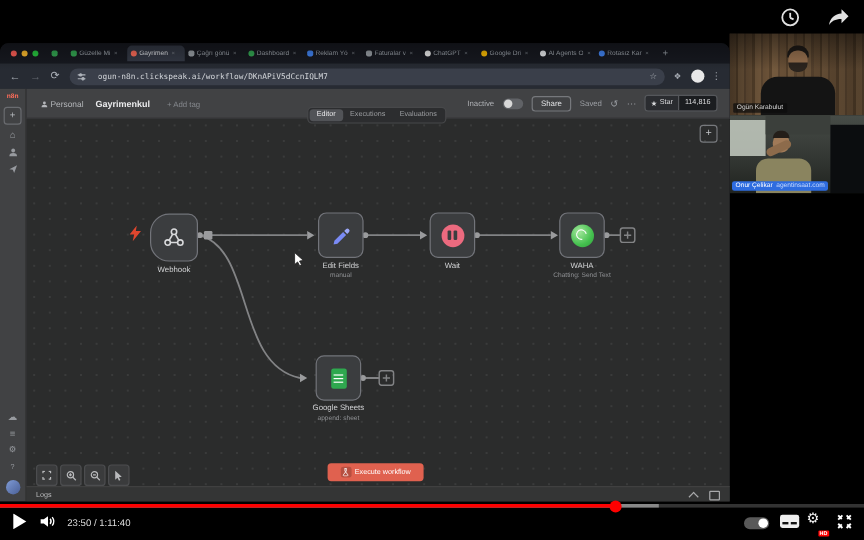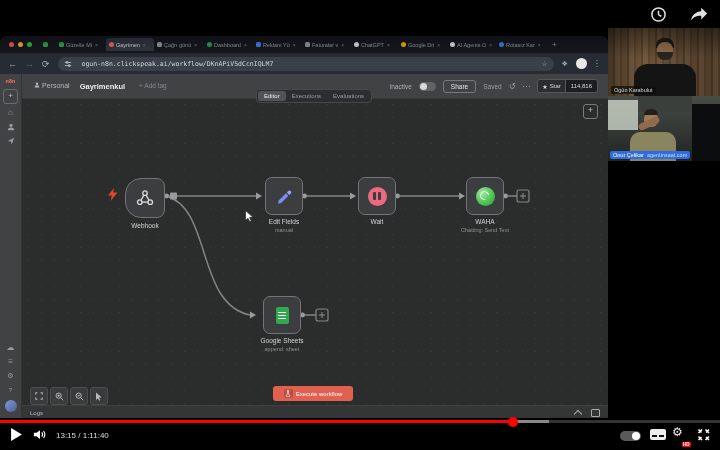--- a/index.html
+++ b/index.html
@@ -49,21 +49,21 @@
   .avatar-sm{width:11px;height:11px;border-radius:50%;background:#e8e8e8;margin-left:8px;}
   .dots3{color:#aeb3ba;font-size:8px;margin-left:6px;}
   
   .rail{left:0;top:38px;width:22px;height:344px;background:#414244;border-right:1px solid #333;display:flex;flex-direction:column;align-items:center;padding-top:4px;box-sizing:border-box;z-index:12;}
   .rail .logo{color:#ff6d5a;font-size:5.5px;font-weight:bold;margin-bottom:5px;}
   .railbtn{width:13px;height:13px;border:1px solid #6a6c70;border-radius:3px;color:#b7babe;font-size:8px;line-height:11px;text-align:center;margin-bottom:5px;}
   .railic{color:#979a9f;font-size:8px;margin-bottom:6px;line-height:8px;}
   .rail .spacer{flex:1;}
   .avatar-rail{width:12px;height:12px;border-radius:50%;background:linear-gradient(135deg,#7f9bd6,#4a5f96);margin-bottom:6px;}
   .n8nbar{left:22px;top:38px;width:586px;height:24px;background:#414244;border-bottom:1px solid #333436;display:flex;align-items:center;z-index:11;}
-  .crumb{display:flex;align-items:flex-start;gap:4px;margin-left:12px;}
+  .crumb{display:flex;align-items:flex-end;gap:4px;margin-left:12px;}
   .crumb .proj{color:#b4b6ba;font-size:7px;display:flex;align-items:center;gap:2px;}
   .crumb .wf{color:#ececee;font-size:7.5px;font-weight:bold;margin-left:6px;}
   .crumb .addtag{color:#86898e;font-size:6.5px;margin-left:10px;}
   .barright{margin-left:auto;margin-right:10px;display:flex;align-items:center;gap:7px;}
   .inactive-lbl{color:#aeb0b4;font-size:6.5px;}
   .toggle{width:17px;height:9px;background:#606266;border-radius:5px;position:relative;}
   .toggle .knob{position:absolute;left:1px;top:1px;width:7px;height:7px;border-radius:50%;background:#d8d8d8;}
   .sharebtn{border:1px solid #76787c;border-radius:3px;color:#e3e4e6;font-size:6.5px;padding:2px 7px;}
   .savedtx{color:#9b9ea3;font-size:6.5px;}
   .tinyic{color:#9b9ea3;font-size:8px;}
@@ -431,21 +431,21 @@
     <div class="abs fill"></div>
     <div class="abs scrub"></div>
 
     <svg class="abs ctr" style="left:10px" width="13" height="13" viewBox="0 0 12 12">
       <polygon points="1,0 11,6 1,12" fill="#fff"></polygon>
     </svg>
     <svg class="abs ctr" style="left:33px" width="14" height="13" viewBox="0 0 16 14">
       <polygon points="1,5 4,5 8,2 8,12 4,9 1,9" fill="#fff"></polygon>
       <path d="M10 4.5 a4 4 0 0 1 0 5 M12 3 a6.5 6.5 0 0 1 0 8" fill="none" stroke="#fff" stroke-width="1.3"></path>
     </svg>
-    <span class="abs timetx">13:15 / 1:11:40</span>
+    <span class="abs timetx">23:50 / 1:11:40</span>
 
     <span class="abs ctr" style="left:620px;top:13px;width:21px;height:10px;background:rgba(255,255,255,.35);border-radius:5px">
       <span style="position:absolute;right:1px;top:1px;width:8px;height:8px;border-radius:50%;background:#fff"></span>
     </span>
     <span class="abs ctr" style="left:650px;top:11px;width:16px;height:11px;background:#eee;border-radius:2px">
       <span style="position:absolute;left:2px;top:6px;width:5px;height:1.8px;background:#111"></span>
       <span style="position:absolute;left:8.5px;top:6px;width:5px;height:1.8px;background:#111"></span>
     </span>
     <span class="abs ctr" style="left:672px;top:7px;color:#eee;font-size:12px">⚙</span>
     <span class="abs" style="left:682px;top:24px;background:#f00;color:#fff;font-size:4.5px;padding:0 1px;border-radius:1px;font-weight:bold">HD</span>

